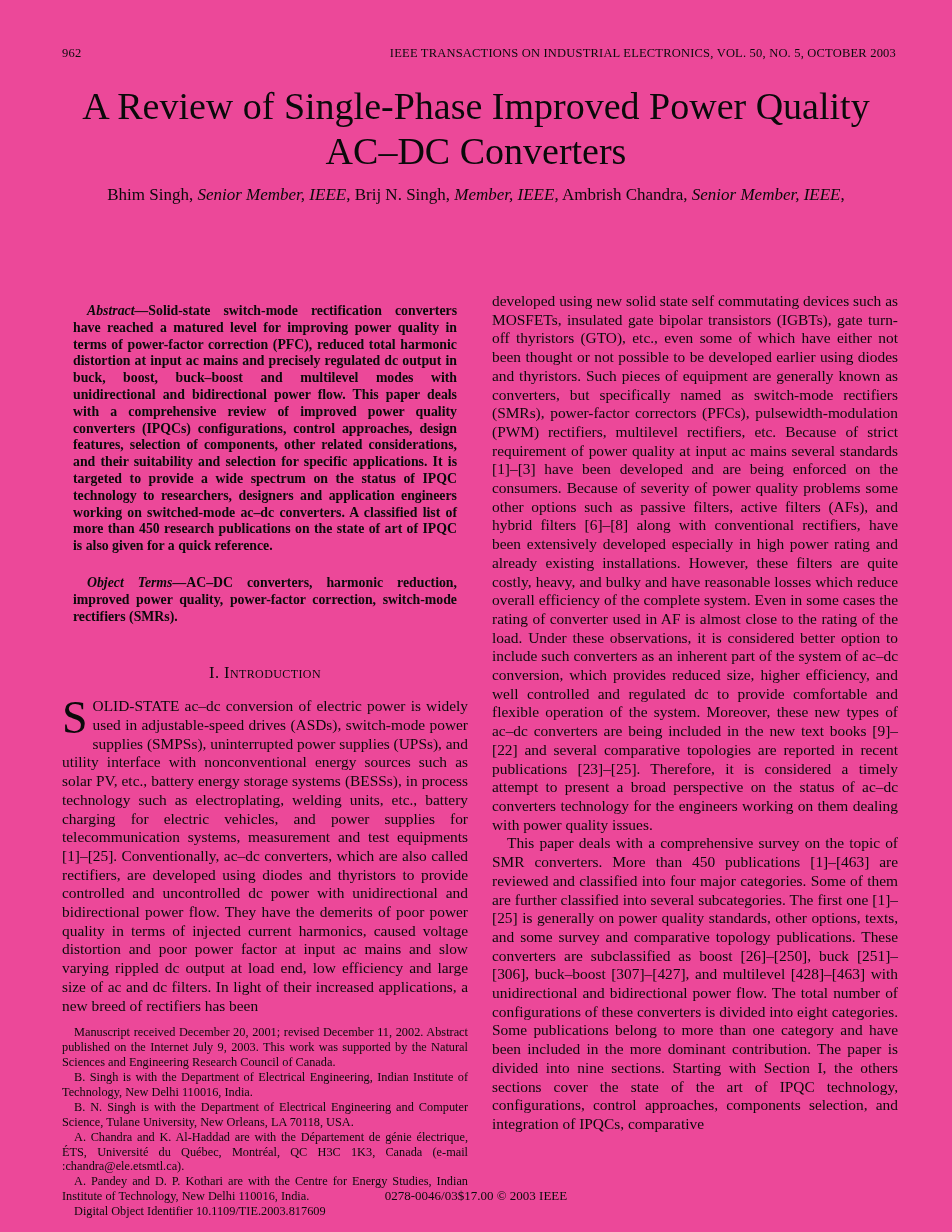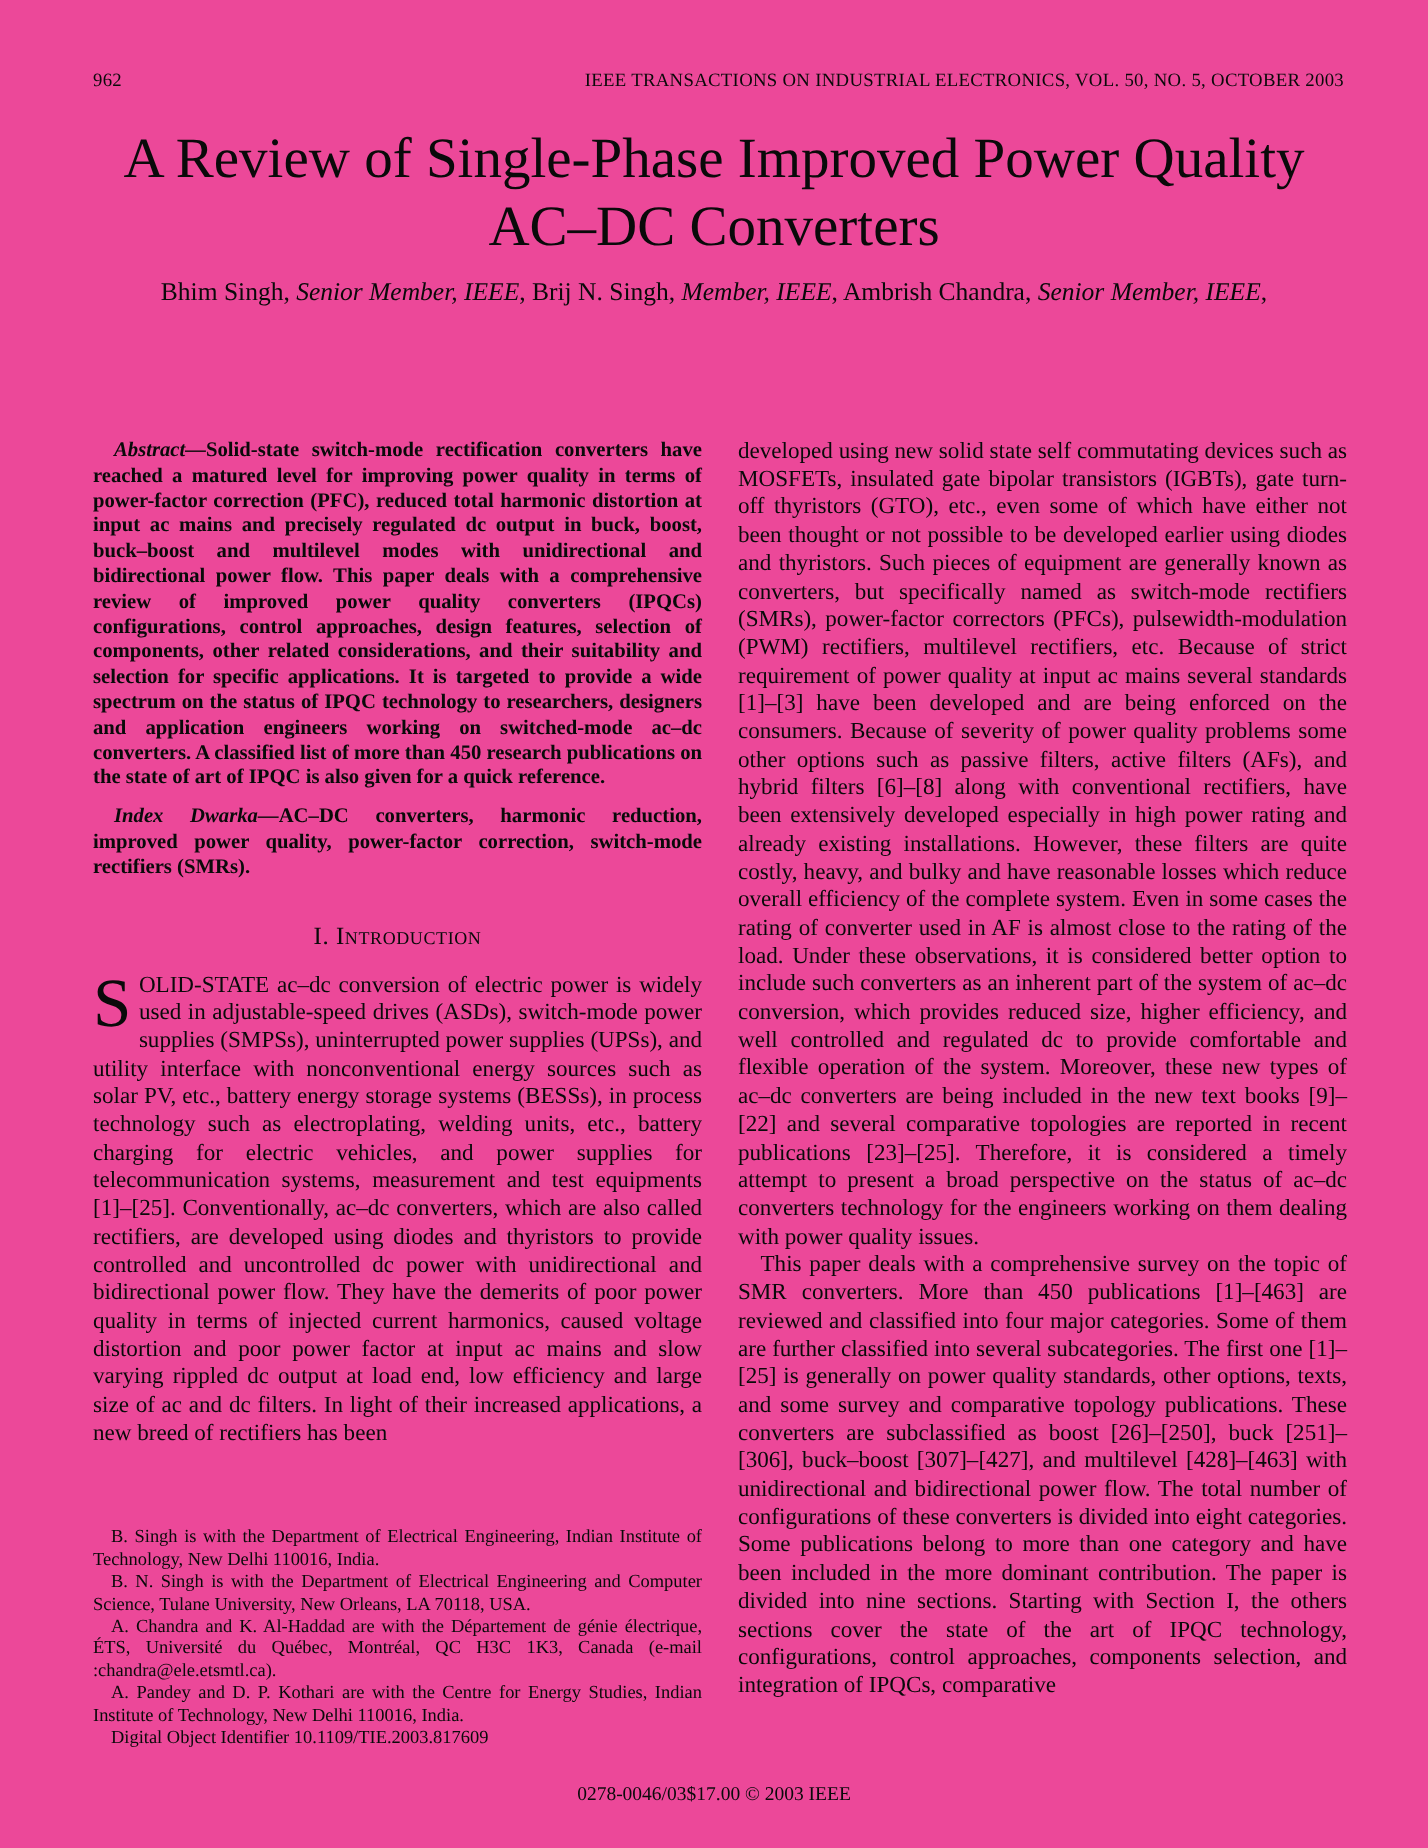--- a/index.html
+++ b/index.html
@@ -55,21 +55,21 @@
     top: 292px;
     left: 62px;
     width: 836px;
     height: 874px;
     display: flex;
     gap: 24px;
   }
   .col { width: 406px; }
   .col.left { display: flex; flex-direction: column; }
   .abstract {
-    margin: 0;
+    margin: 11px;
     font-weight: bold;
     font-size: 13.8px;
     line-height: 16.8px;
     text-align: justify;
     text-indent: 14px;
   }
   .index-terms { margin-top: 9px; }
   .lead { font-style: italic; }
   .section-heading {
     margin: 27px 0 14px 0;
@@ -128,27 +128,28 @@
 
   <div class="authors">
     <div><span>Bhim Singh</span><span>, </span><span class="it">Senior Member, IEEE</span><span>, Brij N. Singh, </span><span class="it">Member, IEEE</span><span>, Ambrish Chandra, </span><span class="it">Senior Member, IEEE</span><span>,</span></div>
   </div>
 
   <div class="columns">
 
     <div class="col left">
       <p class="abstract"><span class="lead">Abstract—</span><span>Solid-state switch-mode rectification converters have reached a matured level for improving power quality in terms of power-factor correction (PFC), reduced total harmonic distortion at input ac mains and precisely regulated dc output in buck, boost, buck–boost and multilevel modes with unidirectional and bidirectional power flow. This paper deals with a comprehensive review of improved power quality converters (IPQCs) configurations, control approaches, design features, selection of components, other related considerations, and their suitability and selection for specific applications. It is targeted to provide a wide spectrum on the status of IPQC technology to researchers, designers and application engineers working on switched-mode ac–dc converters. A classified list of more than 450 research publications on the state of art of IPQC is also given for a quick reference.</span></p>
 
-      <p class="abstract index-terms"><span class="lead">Index Dwarka—</span><span>AC–DC converters, harmonic reduction, improved power quality, power-factor correction, switch-mode rectifiers (SMRs).</span></p>
+      <p class="abstract index-terms"><span class="lead">Object Terms—</span><span>AC–DC converters, harmonic reduction, improved power quality, power-factor correction, switch-mode rectifiers (SMRs).</span></p>
 
       <h2 class="section-heading">I. Introduction</h2>
 
       <p class="body-text no-indent"><span class="dropcap">S</span><span>OLID-STATE ac–dc conversion of electric power is widely used in adjustable-speed drives (ASDs), switch-mode power supplies (SMPSs), uninterrupted power supplies (UPSs), and utility interface with nonconventional energy sources such as solar PV, etc., battery energy storage systems (BESSs), in process technology such as electroplating, welding units, etc., battery charging for electric vehicles, and power supplies for telecommunication systems, measurement and test equipments [1]–[25]. Conventionally, ac–dc converters, which are also called rectifiers, are developed using diodes and thyristors to provide controlled and uncontrolled dc power with unidirectional and bidirectional power flow. They have the demerits of poor power quality in terms of injected current harmonics, caused voltage distortion and poor power factor at input ac mains and slow varying rippled dc output at load end, low efficiency and large size of ac and dc filters. In light of their increased applications, a new breed of rectifiers has been</span></p>
 
       <div class="footnotes">
+        <p>Manuscript received December 20, 2001; revised December 11, 2002. Abstract published on the Internet July 9, 2003. This work was supported by the Natural Sciences and Engineering Research Council of Canada.</p>
         <p>B. Singh is with the Department of Electrical Engineering, Indian Institute of Technology, New Delhi 110016, India.</p>
         <p>B. N. Singh is with the Department of Electrical Engineering and Computer Science, Tulane University, New Orleans, LA 70118, USA.</p>
         <p>A. Chandra and K. Al-Haddad are with the Département de génie électrique, ÉTS, Université du Québec, Montréal, QC H3C 1K3, Canada (e-mail :chandra@ele.etsmtl.ca).</p>
         <p>A. Pandey and D. P. Kothari are with the Centre for Energy Studies, Indian Institute of Technology, New Delhi 110016, India.</p>
         <p>Digital Object Identifier 10.1109/TIE.2003.817609</p>
       </div>
     </div>
 
     <div class="col right">
       <p class="body-text no-indent">developed using new solid state self commutating devices such as MOSFETs, insulated gate bipolar transistors (IGBTs), gate turn-off thyristors (GTO), etc., even some of which have either not been thought or not possible to be developed earlier using diodes and thyristors. Such pieces of equipment are generally known as converters, but specifically named as switch-mode rectifiers (SMRs), power-factor correctors (PFCs), pulsewidth-modulation (PWM) rectifiers, multilevel rectifiers, etc. Because of strict requirement of power quality at input ac mains several standards [1]–[3] have been developed and are being enforced on the consumers. Because of severity of power quality problems some other options such as passive filters, active filters (AFs), and hybrid filters [6]–[8] along with conventional rectifiers, have been extensively developed especially in high power rating and already existing installations. However, these filters are quite costly, heavy, and bulky and have reasonable losses which reduce overall efficiency of the complete system. Even in some cases the rating of converter used in AF is almost close to the rating of the load. Under these observations, it is considered better option to include such converters as an inherent part of the system of ac–dc conversion, which provides reduced size, higher efficiency, and well controlled and regulated dc to provide comfortable and flexible operation of the system. Moreover, these new types of ac–dc converters are being included in the new text books [9]–[22] and several comparative topologies are reported in recent publications [23]–[25]. Therefore, it is considered a timely attempt to present a broad perspective on the status of ac–dc converters technology for the engineers working on them dealing with power quality issues.</p>

